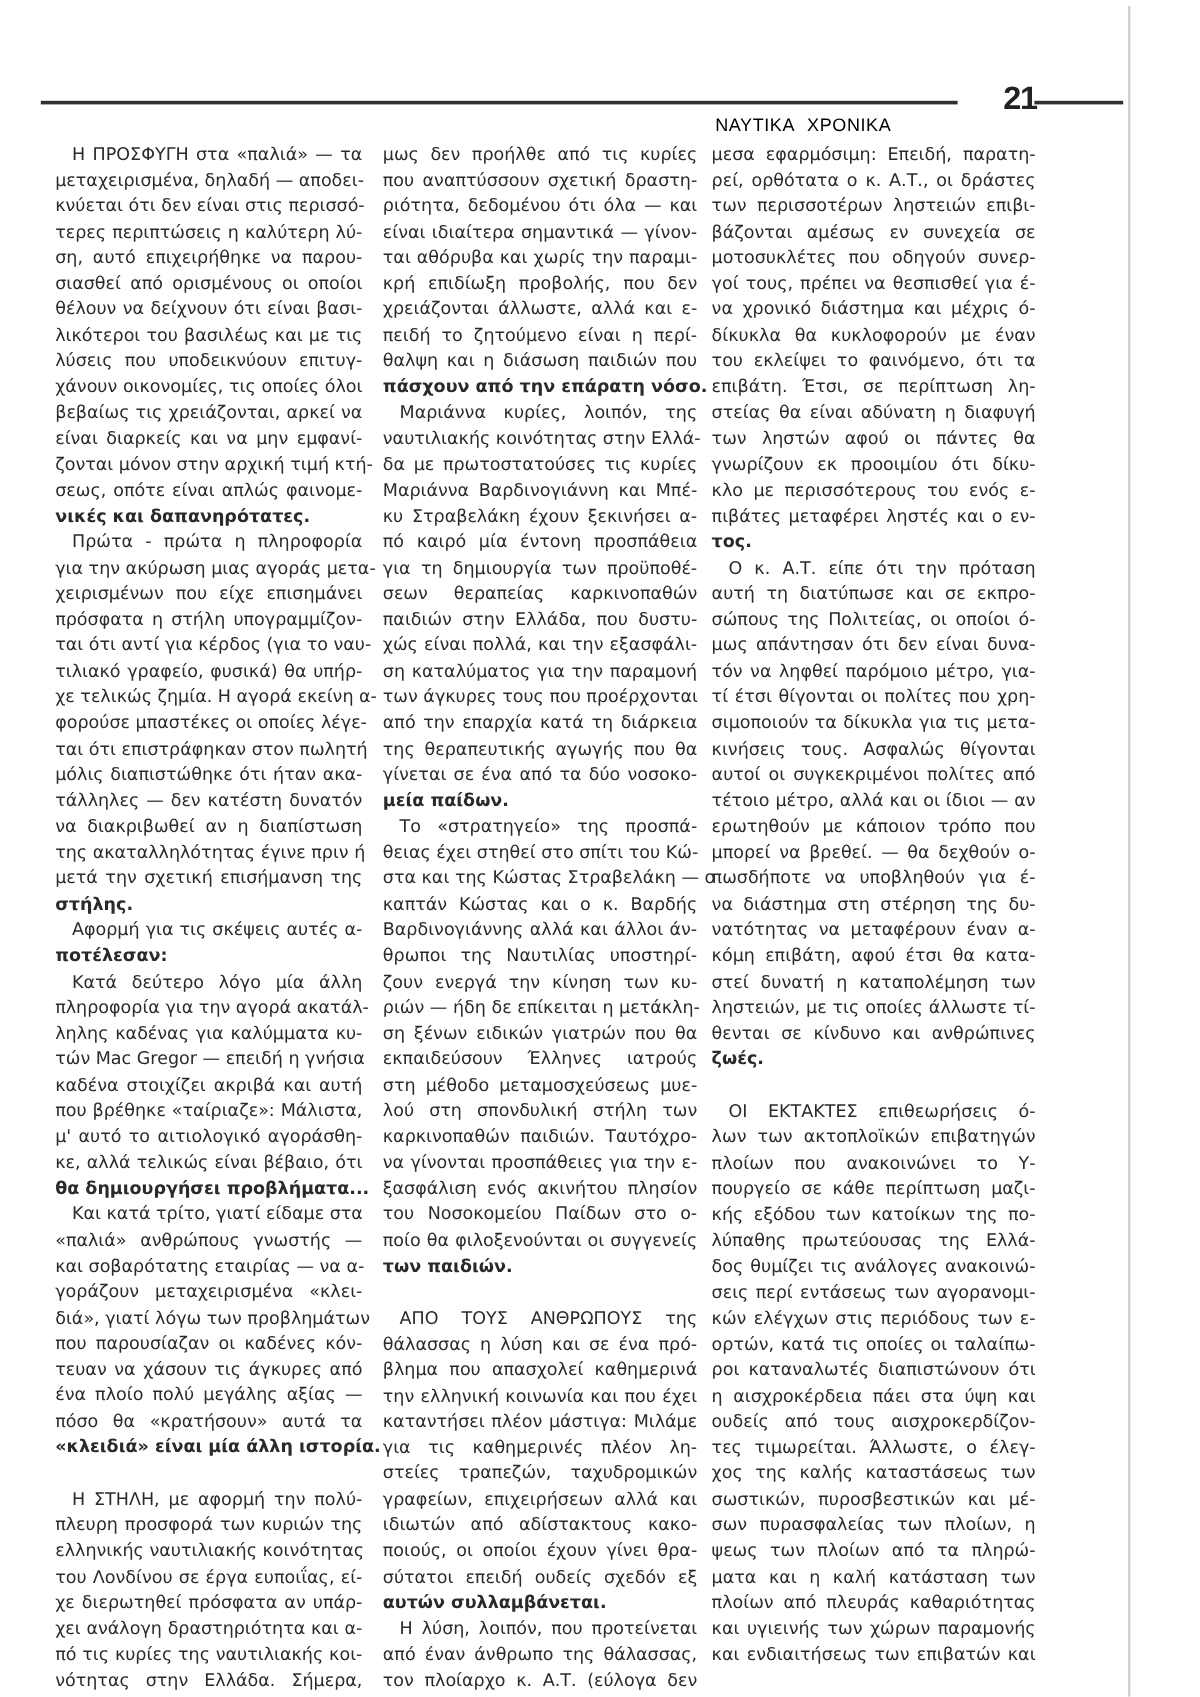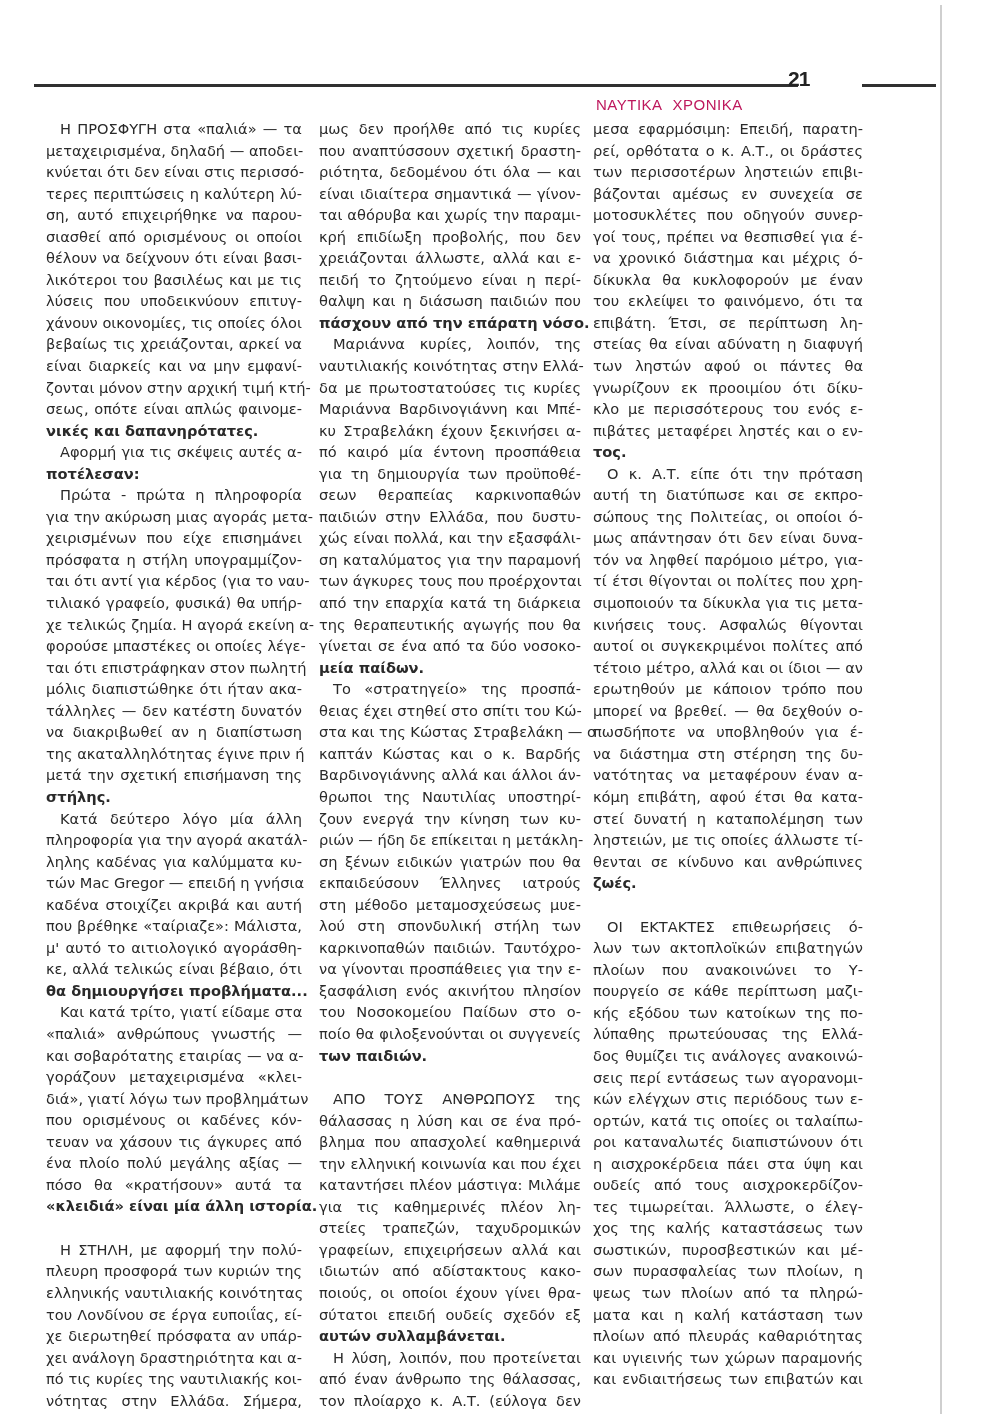--- a/index.html
+++ b/index.html
@@ -3,22 +3,22 @@
 <meta charset="utf-8">
 <style>
   html, body { margin: 0; padding: 0; }
   body {
     width: 1000px; height: 1414px; background: #ffffff; position: relative; overflow: hidden;
     font-family: "DejaVu Sans", sans-serif; color: #2a2a2a;
   }
   .edge-line { position: absolute; left: 940px; top: 5px; width: 2px; height: 1409px; background: #cfcfcf; }
   .header-rule-left { position: absolute; left: 34px; top: 84px; width: 764px; height: 3px; background: #303030; }
   .header-rule-right { position: absolute; left: 862px; top: 84px; width: 74px; height: 3px; background: #303030; }
-  .page-number { position: absolute; left: 788px; top: 67px; font-family: "Liberation Sans", sans-serif; font-weight: bold; font-size: 21px; color: #222; letter-spacing: -1px; }
-  .magazine-title { position: absolute; left: 596px; top: 96px; font-family: "Liberation Sans", sans-serif; font-size: 15px; color: #be185d; letter-spacing: 0.5px; }
+  .page-number { position: absolute; left: 836px; top: 67px; font-family: "Liberation Sans", sans-serif; font-weight: bold; font-size: 27px; color: #222; letter-spacing: -1px; }
+  .magazine-title { position: absolute; left: 596px; top: 96px; font-family: "Liberation Sans", sans-serif; font-size: 15px; color: #000000; letter-spacing: 0.5px; }
   .magazine-title span { margin-right: 10px; }
   .col { position: absolute; top: 118px; font-size: 14.6px; line-height: 21.55px; }
   .col-1 { left: 46px; width: 256px; }
   .col-2 { left: 319px; width: 262px; }
   .col-3 { left: 593px; width: 270px; }
   .line { white-space: nowrap; display: block; text-align: justify; text-align-last: justify; height: 21.55px; overflow: visible; }
   .line.last { text-align-last: left; font-weight: bold; }
   .line.indent { padding-left: 14px; }
   .gap { height: 22px; }
 </style>
@@ -48,58 +48,58 @@
       <span class="line">λικότεροι του βασιλέως και με τις</span>
       <span class="line">λύσεις που υποδεικνύουν επιτυγ-</span>
       <span class="line">χάνουν οικονομίες, τις οποίες όλοι</span>
       <span class="line">βεβαίως τις χρειάζονται, αρκεί να</span>
       <span class="line">είναι διαρκείς και να μην εμφανί-</span>
       <span class="line">ζονται μόνον στην αρχική τιμή κτή-</span>
       <span class="line">σεως, οπότε είναι απλώς φαινομε-</span>
       <span class="line last">νικές και δαπανηρότατες.</span>
     </div>
     <div>
-      <span class="line indent">Αφορμή για τις σκέψεις αυτές α-</span>
-      <span class="line last">ποτέλεσαν:</span>
-    </div>
-    <div>
       <span class="line indent">Πρώτα - πρώτα η πληροφορία</span>
       <span class="line">για την ακύρωση μιας αγοράς μετα-</span>
       <span class="line">χειρισμένων που είχε επισημάνει</span>
       <span class="line">πρόσφατα η στήλη υπογραμμίζον-</span>
       <span class="line">ται ότι αντί για κέρδος (για το ναυ-</span>
       <span class="line">τιλιακό γραφείο, φυσικά) θα υπήρ-</span>
       <span class="line">χε τελικώς ζημία. Η αγορά εκείνη α-</span>
       <span class="line">φορούσε μπαστέκες οι οποίες λέγε-</span>
       <span class="line">ται ότι επιστράφηκαν στον πωλητή</span>
       <span class="line">μόλις διαπιστώθηκε ότι ήταν ακα-</span>
       <span class="line">τάλληλες — δεν κατέστη δυνατόν</span>
       <span class="line">να διακριβωθεί αν η διαπίστωση</span>
       <span class="line">της ακαταλληλότητας έγινε πριν ή</span>
       <span class="line">μετά την σχετική επισήμανση της</span>
       <span class="line last">στήλης.</span>
     </div>
     <div>
+      <span class="line indent">Αφορμή για τις σκέψεις αυτές α-</span>
+      <span class="line last">ποτέλεσαν:</span>
+    </div>
+    <div>
       <span class="line indent">Κατά δεύτερο λόγο μία άλλη</span>
       <span class="line">πληροφορία για την αγορά ακατάλ-</span>
       <span class="line">ληλης καδένας για καλύμματα κυ-</span>
       <span class="line">τών Mac Gregor — επειδή η γνήσια</span>
       <span class="line">καδένα στοιχίζει ακριβά και αυτή</span>
       <span class="line">που βρέθηκε «ταίριαζε»: Μάλιστα,</span>
       <span class="line">μ' αυτό το αιτιολογικό αγοράσθη-</span>
       <span class="line">κε, αλλά τελικώς είναι βέβαιο, ότι</span>
       <span class="line last">θα δημιουργήσει προβλήματα...</span>
     </div>
     <div>
       <span class="line indent">Και κατά τρίτο, γιατί είδαμε στα</span>
       <span class="line">«παλιά» ανθρώπους γνωστής —</span>
       <span class="line">και σοβαρότατης εταιρίας — να α-</span>
       <span class="line">γοράζουν μεταχειρισμένα «κλει-</span>
       <span class="line">διά», γιατί λόγω των προβλημάτων</span>
-      <span class="line">που ορισμένους οι καδένες κόν-</span>
+      <span class="line">που παρουσίαζαν οι καδένες κόν-</span>
       <span class="line">τευαν να χάσουν τις άγκυρες από</span>
       <span class="line">ένα πλοίο πολύ μεγάλης αξίας —</span>
       <span class="line">πόσο θα «κρατήσουν» αυτά τα</span>
       <span class="line last">«κλειδιά» είναι μία άλλη ιστορία.</span>
     </div>
     <div class="gap"></div>
     <div>
       <span class="line indent">Η ΣΤΗΛΗ, με αφορμή την πολύ-</span>
       <span class="line">πλευρη προσφορά των κυριών της</span>
       <span class="line">ελληνικής ναυτιλιακής κοινότητας</span>

